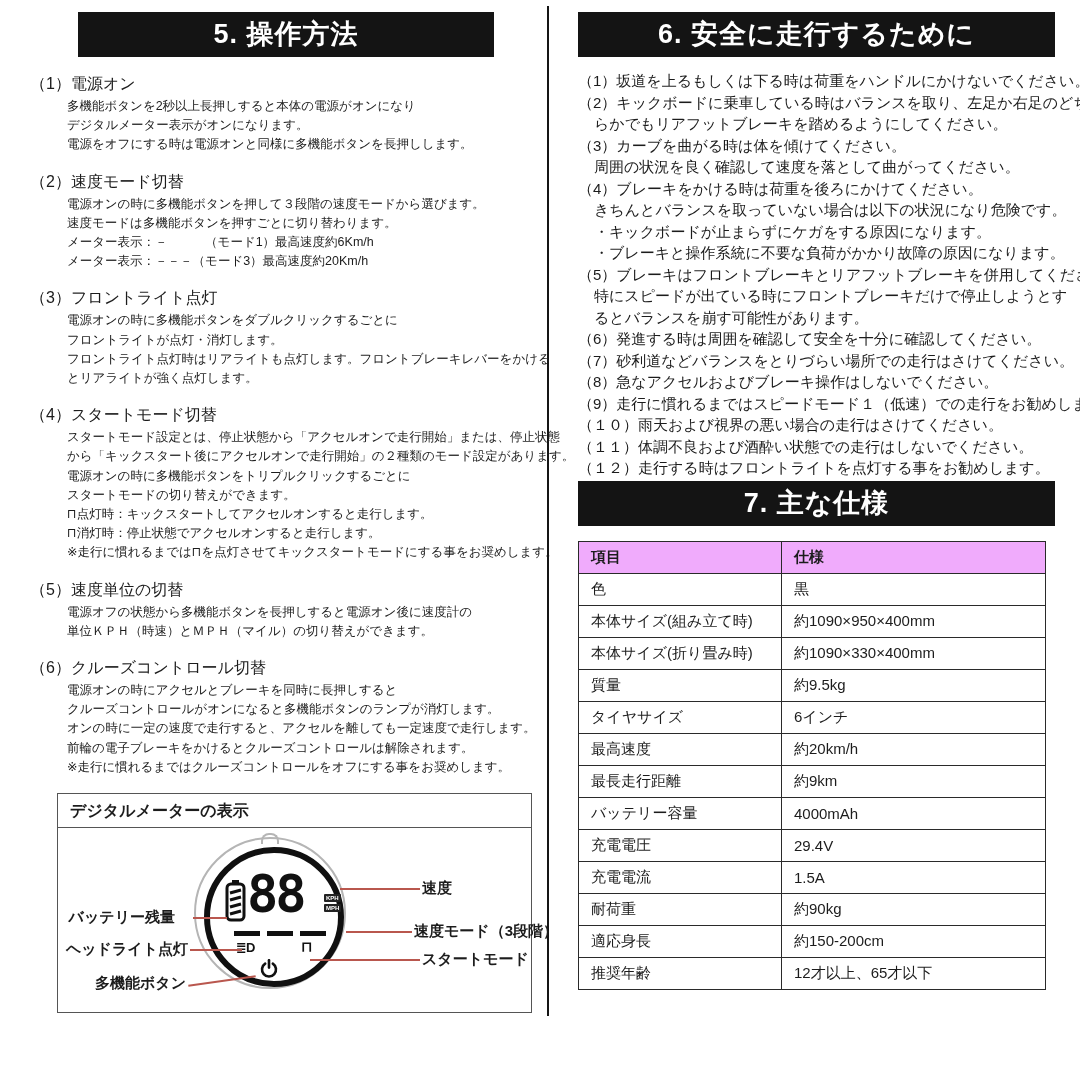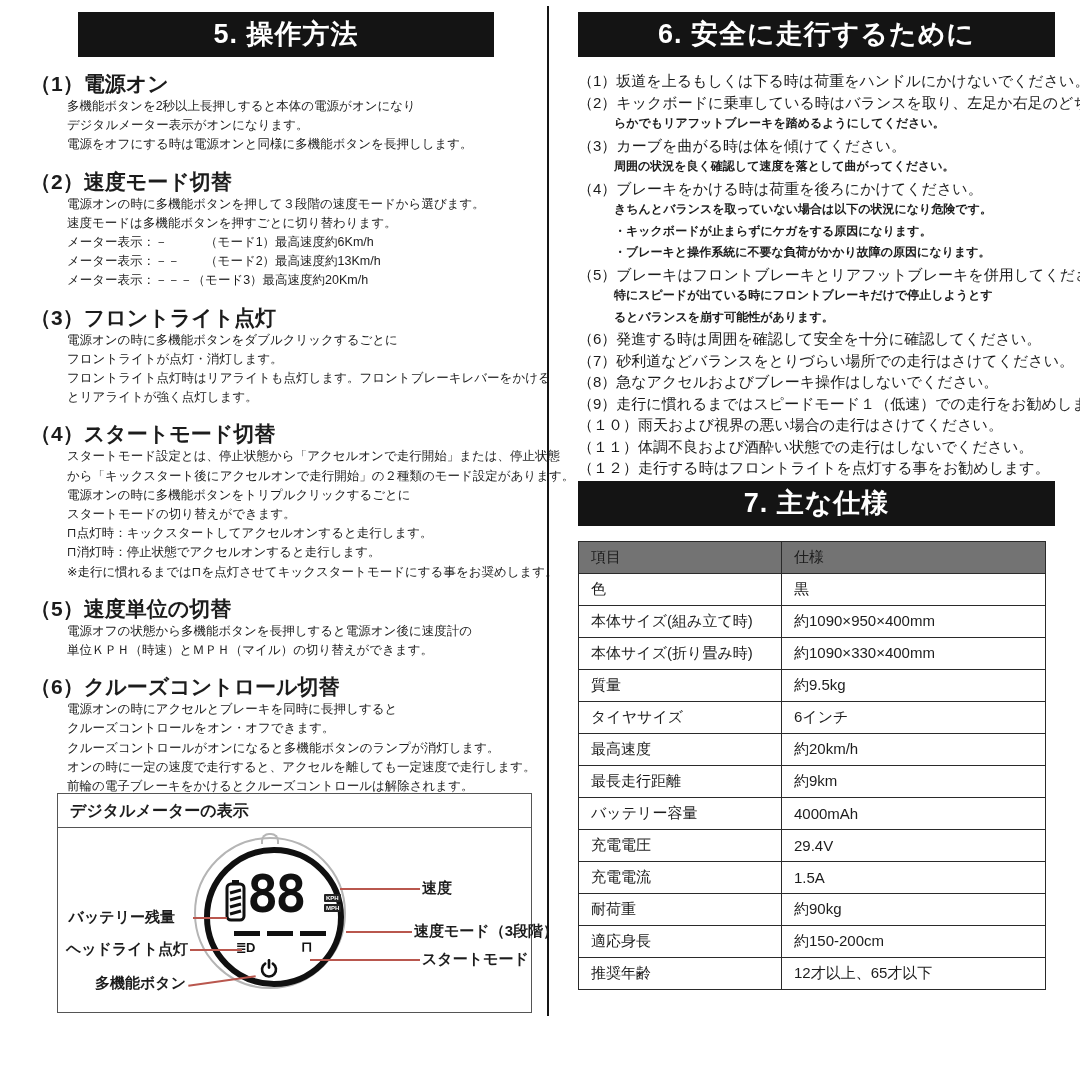--- a/index.html
+++ b/index.html
@@ -12,32 +12,32 @@
 
   .col-left{position:absolute;left:30px;top:10px;width:508px;}
   .col-right{position:absolute;left:565px;top:10px;width:502px;}
 
   .titlebar{background:#141414;color:#ffffff;font-weight:bold;text-align:center;
             height:45px;line-height:45px;font-size:27px;letter-spacing:1px;}
   .titlebar.left{margin:2px 44px 16px 48px;}
   .titlebar.right{margin:2px 12px 0 13px;}
 
   .section{margin-top:17px;}
-  .sec-heading{font-size:21px;font-weight:bold;line-height:20px;margin-bottom:3px;white-space:nowrap;}
+  .sec-heading{font-size:16px;font-weight:normal;line-height:20px;margin-bottom:3px;white-space:nowrap;}
   .sec-lines .bline{font-size:12.5px;line-height:19.2px;margin-left:37px;white-space:nowrap;font-weight:500;}
 
   .ritems{margin:13px 0 0 13px;}
   .ritem .r-first{font-size:15px;line-height:21.5px;white-space:nowrap;font-weight:500;}
-  .ritem .r-rest .bline{font-size:12px;line-height:21.5px;margin-left:36px;white-space:nowrap;font-weight:700;}
+  .ritem .r-rest .bline{font-size:15px;line-height:21.5px;margin-left:16px;white-space:nowrap;font-weight:400;}
 
   .spec-bar{margin-top:10px;}
   .spec-table{border-collapse:collapse;margin:15px 0 0 13px;width:468px;}
   .spec-table td,.spec-table th{border:1.5px solid #2a2a2a;font-size:15px;padding:4px 12px;
         height:23px;text-align:left;white-space:nowrap;font-weight:500;}
-  .spec-table th{background:#737373;font-weight:normal;}
+  .spec-table th{background:#f0abfc;font-weight:bold;}
   .spec-table td:first-child,.spec-table th:first-child{width:178px;}
 
   
   .meter-box{position:absolute;left:57px;top:793px;width:473px;height:218px;
              border:1.5px solid #555;background:#fff;}
   .meter-title{height:33px;line-height:33px;border-bottom:1.5px solid #555;
                font-size:16px;font-weight:bold;padding-left:12px;}
   .meter-area{position:relative;height:182px;}
 
   .outer-circle{position:absolute;left:136px;top:9px;width:148px;height:148px;border:2px solid #b5b5b5;border-radius:50%;}
@@ -91,21 +91,20 @@
           <div class="bline">デジタルメーター表示がオンになります。</div>
           <div class="bline">電源をオフにする時は電源オンと同様に多機能ボタンを長押しします。</div>
         </div>
     </div>
     <div class="section">
       <div class="sec-heading">（2）速度モード切替</div>
       <div class="sec-lines">
           <div class="bline">電源オンの時に多機能ボタンを押して３段階の速度モードから選びます。</div>
           <div class="bline">速度モードは多機能ボタンを押すごとに切り替わります。</div>
           <div class="bline">メーター表示：－　　　（モード1）最高速度約6Km/h</div>
-          <div class="bline">メーター表示：－－　　（モード2）最高速度約13Km/h</div>
           <div class="bline">メーター表示：－－－（モード3）最高速度約20Km/h</div>
         </div>
     </div>
     <div class="section">
       <div class="sec-heading">（3）フロントライト点灯</div>
       <div class="sec-lines">
           <div class="bline">電源オンの時に多機能ボタンをダブルクリックするごとに</div>
           <div class="bline">フロントライトが点灯・消灯します。</div>
           <div class="bline">フロントライト点灯時はリアライトも点灯します。フロントブレーキレバーをかける</div>
           <div class="bline">とリアライトが強く点灯します。</div>
@@ -127,21 +126,20 @@
       <div class="sec-heading">（5）速度単位の切替</div>
       <div class="sec-lines">
           <div class="bline">電源オフの状態から多機能ボタンを長押しすると電源オン後に速度計の</div>
           <div class="bline">単位ＫＰＨ（時速）とＭＰＨ（マイル）の切り替えができます。</div>
         </div>
     </div>
     <div class="section">
       <div class="sec-heading">（6）クルーズコントロール切替</div>
       <div class="sec-lines">
           <div class="bline">電源オンの時にアクセルとブレーキを同時に長押しすると</div>
-          <div class="bline">クルーズコントロールをオン・オフできます。</div>
           <div class="bline">クルーズコントロールがオンになると多機能ボタンのランプが消灯します。</div>
           <div class="bline">オンの時に一定の速度で走行すると、アクセルを離しても一定速度で走行します。</div>
           <div class="bline">前輪の電子ブレーキをかけるとクルーズコントロールは解除されます。</div>
           <div class="bline">※走行に慣れるまではクルーズコントロールをオフにする事をお奨めします。</div>
         </div>
     </div>
   </div>
 
   <div class="meter-box">
     <div class="meter-title">デジタルメーターの表示</div>

